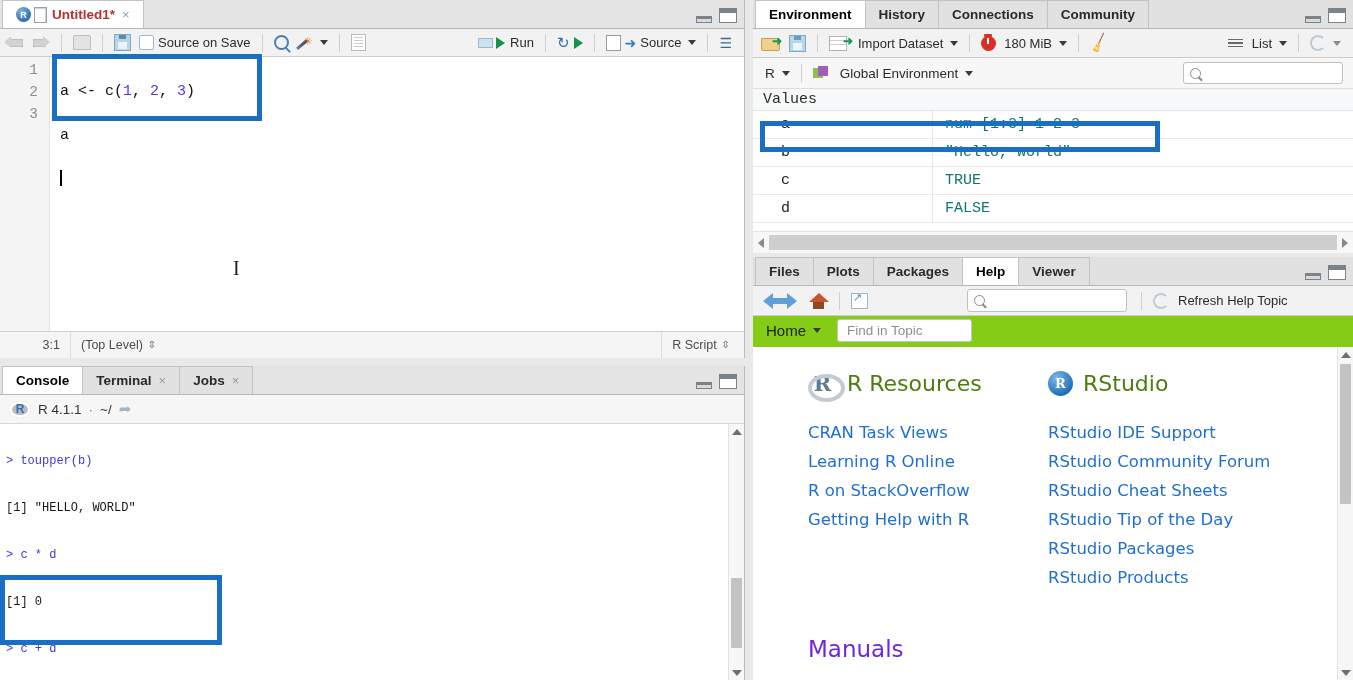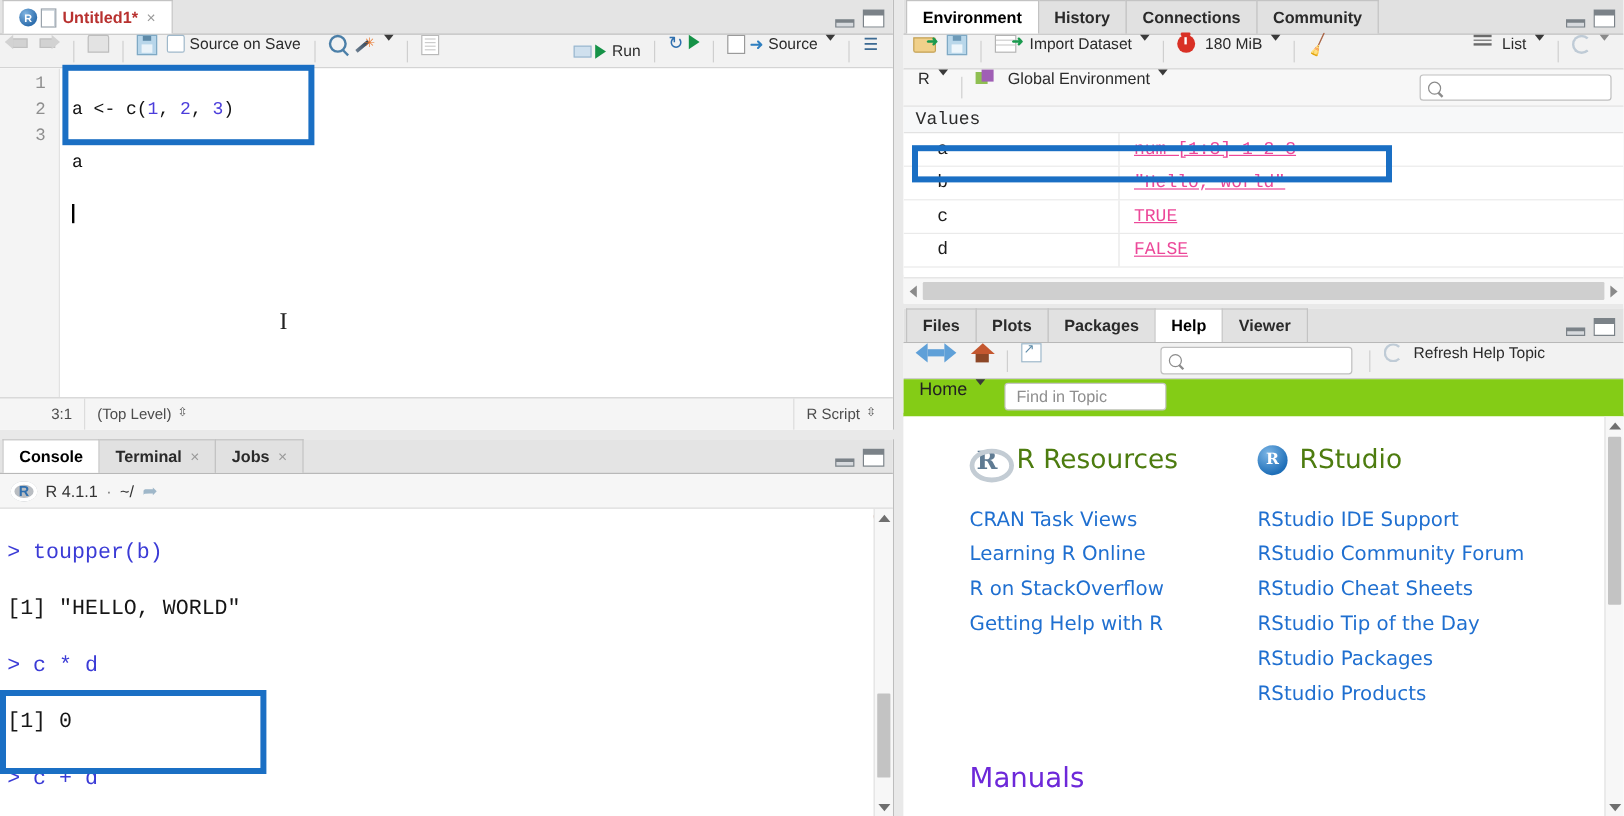--- a/index.html
+++ b/index.html
@@ -70,21 +70,21 @@
   .toolbar {
     height: 28px;
     background: #f2f2f2;
     border-bottom: 1px solid #cdcdcd;
     display: flex; align-items: center;
     font-size: 13px; color: #2b2b2b;
     box-sizing: border-box;
     position: relative;
   }
   .tb-sep { width: 1px; height: 18px; background: #cfcfcf; margin: 0 7px; }
-  .tb-item { display: flex; align-items: flex-start; gap: 4px; padding: 0 4px; white-space: nowrap; height:100%; }
+  .tb-item { display: flex; align-items: center; gap: 4px; padding: 0 4px; white-space: nowrap; height:100%; }
   .caret { width:0;height:0;border-left:4px solid transparent;border-right:4px solid transparent;border-top:5px solid #3a3a3a; margin-left:3px;}
   .caret.light { border-top-color:#8a8a8a; }
 
   
   #source { left: 0; top: 0; width: 745px; height: 358px; border-right: 1px solid #bdbdbd; }
   #source .tabbar { background: #e4e4e4; }
   #src-toolbar { position:absolute; top:29px; left:0; right:0; height:28px; }
   .arrow-l, .arrow-r {
     position: relative; width: 19px; height: 13px;
   }
@@ -165,21 +165,21 @@
     width:22px;height:17px;border-radius:50%;
     background:#b9bdc2; display:flex;align-items:center;justify-content:center;
     color:#2f6fae; font-weight:bold; font-size:12px;
     box-shadow: inset 0 0 0 3px #ffffff;
   }
   #con-broom { position:absolute; right:10px; top:36px; }
   .broom { color:#7e9fb8; font-size:15px; transform:rotate(-20deg); display:inline-block;}
   #con-body {
     position:absolute; top:58px; left:0; right:16px; bottom:0;
     overflow:hidden; background:#fff;
-    font-family:"Liberation Mono", monospace; font-size:18px; line-height:23.4px;
+    font-family:"Liberation Mono", monospace; font-size:12px; line-height:23.4px;
     padding:3px 0 0 6px; box-sizing:border-box; white-space:pre;
   }
   .cmd { color:#3b3bd6; }
   .out { color:#161616; }
 
   
   .vscroll {
     position:absolute; top:0; bottom:0; right:0; width:16px;
     background:#f7f7f7; border-left:1px solid #e2e2e2; box-sizing:border-box;
   }
@@ -228,21 +228,21 @@
     background:#f7f8f9; border-bottom:1px solid #e2e2e2; padding:2px 0 2px 10px;
   }
   .env-row { display:flex; height:27px; border-bottom:1px solid #eaeaea; align-items:center; }
   .env-row .k {
     width:180px; padding-left:28px; box-sizing:border-box;
     font-family:"Liberation Mono", monospace; font-size:15px; color:#1d1d1d;
     border-right:1px solid #e6e6e6; height:100%; display:flex; align-items:center;
   }
   .env-row .v {
     flex:1; padding-left:12px;
-    font-family:"Liberation Mono", monospace; font-size:15px; color:#ec4899;text-decoration:underline;
+    font-family:"Liberation Mono", monospace; font-size:15px; color:#0f766e;
   }
   .hscroll {
     position:absolute; left:0; right:0; bottom:0; height:22px;
     background:#f7f7f7; border-top:1px solid #e2e2e2;
     display:flex; align-items:center; box-sizing:border-box;
   }
   .hs-left,.hs-right{width:16px;display:flex;align-items:center;justify-content:center;}
   .tri-l{width:0;height:0;border-top:5px solid transparent;border-bottom:5px solid transparent;border-right:6px solid #8a8a8a;}
   .tri-r{width:0;height:0;border-top:5px solid transparent;border-bottom:5px solid transparent;border-left:6px solid #8a8a8a;}
   .hthumb{flex:1;height:15px;background:#cfcfcf;border-radius:1px;}

